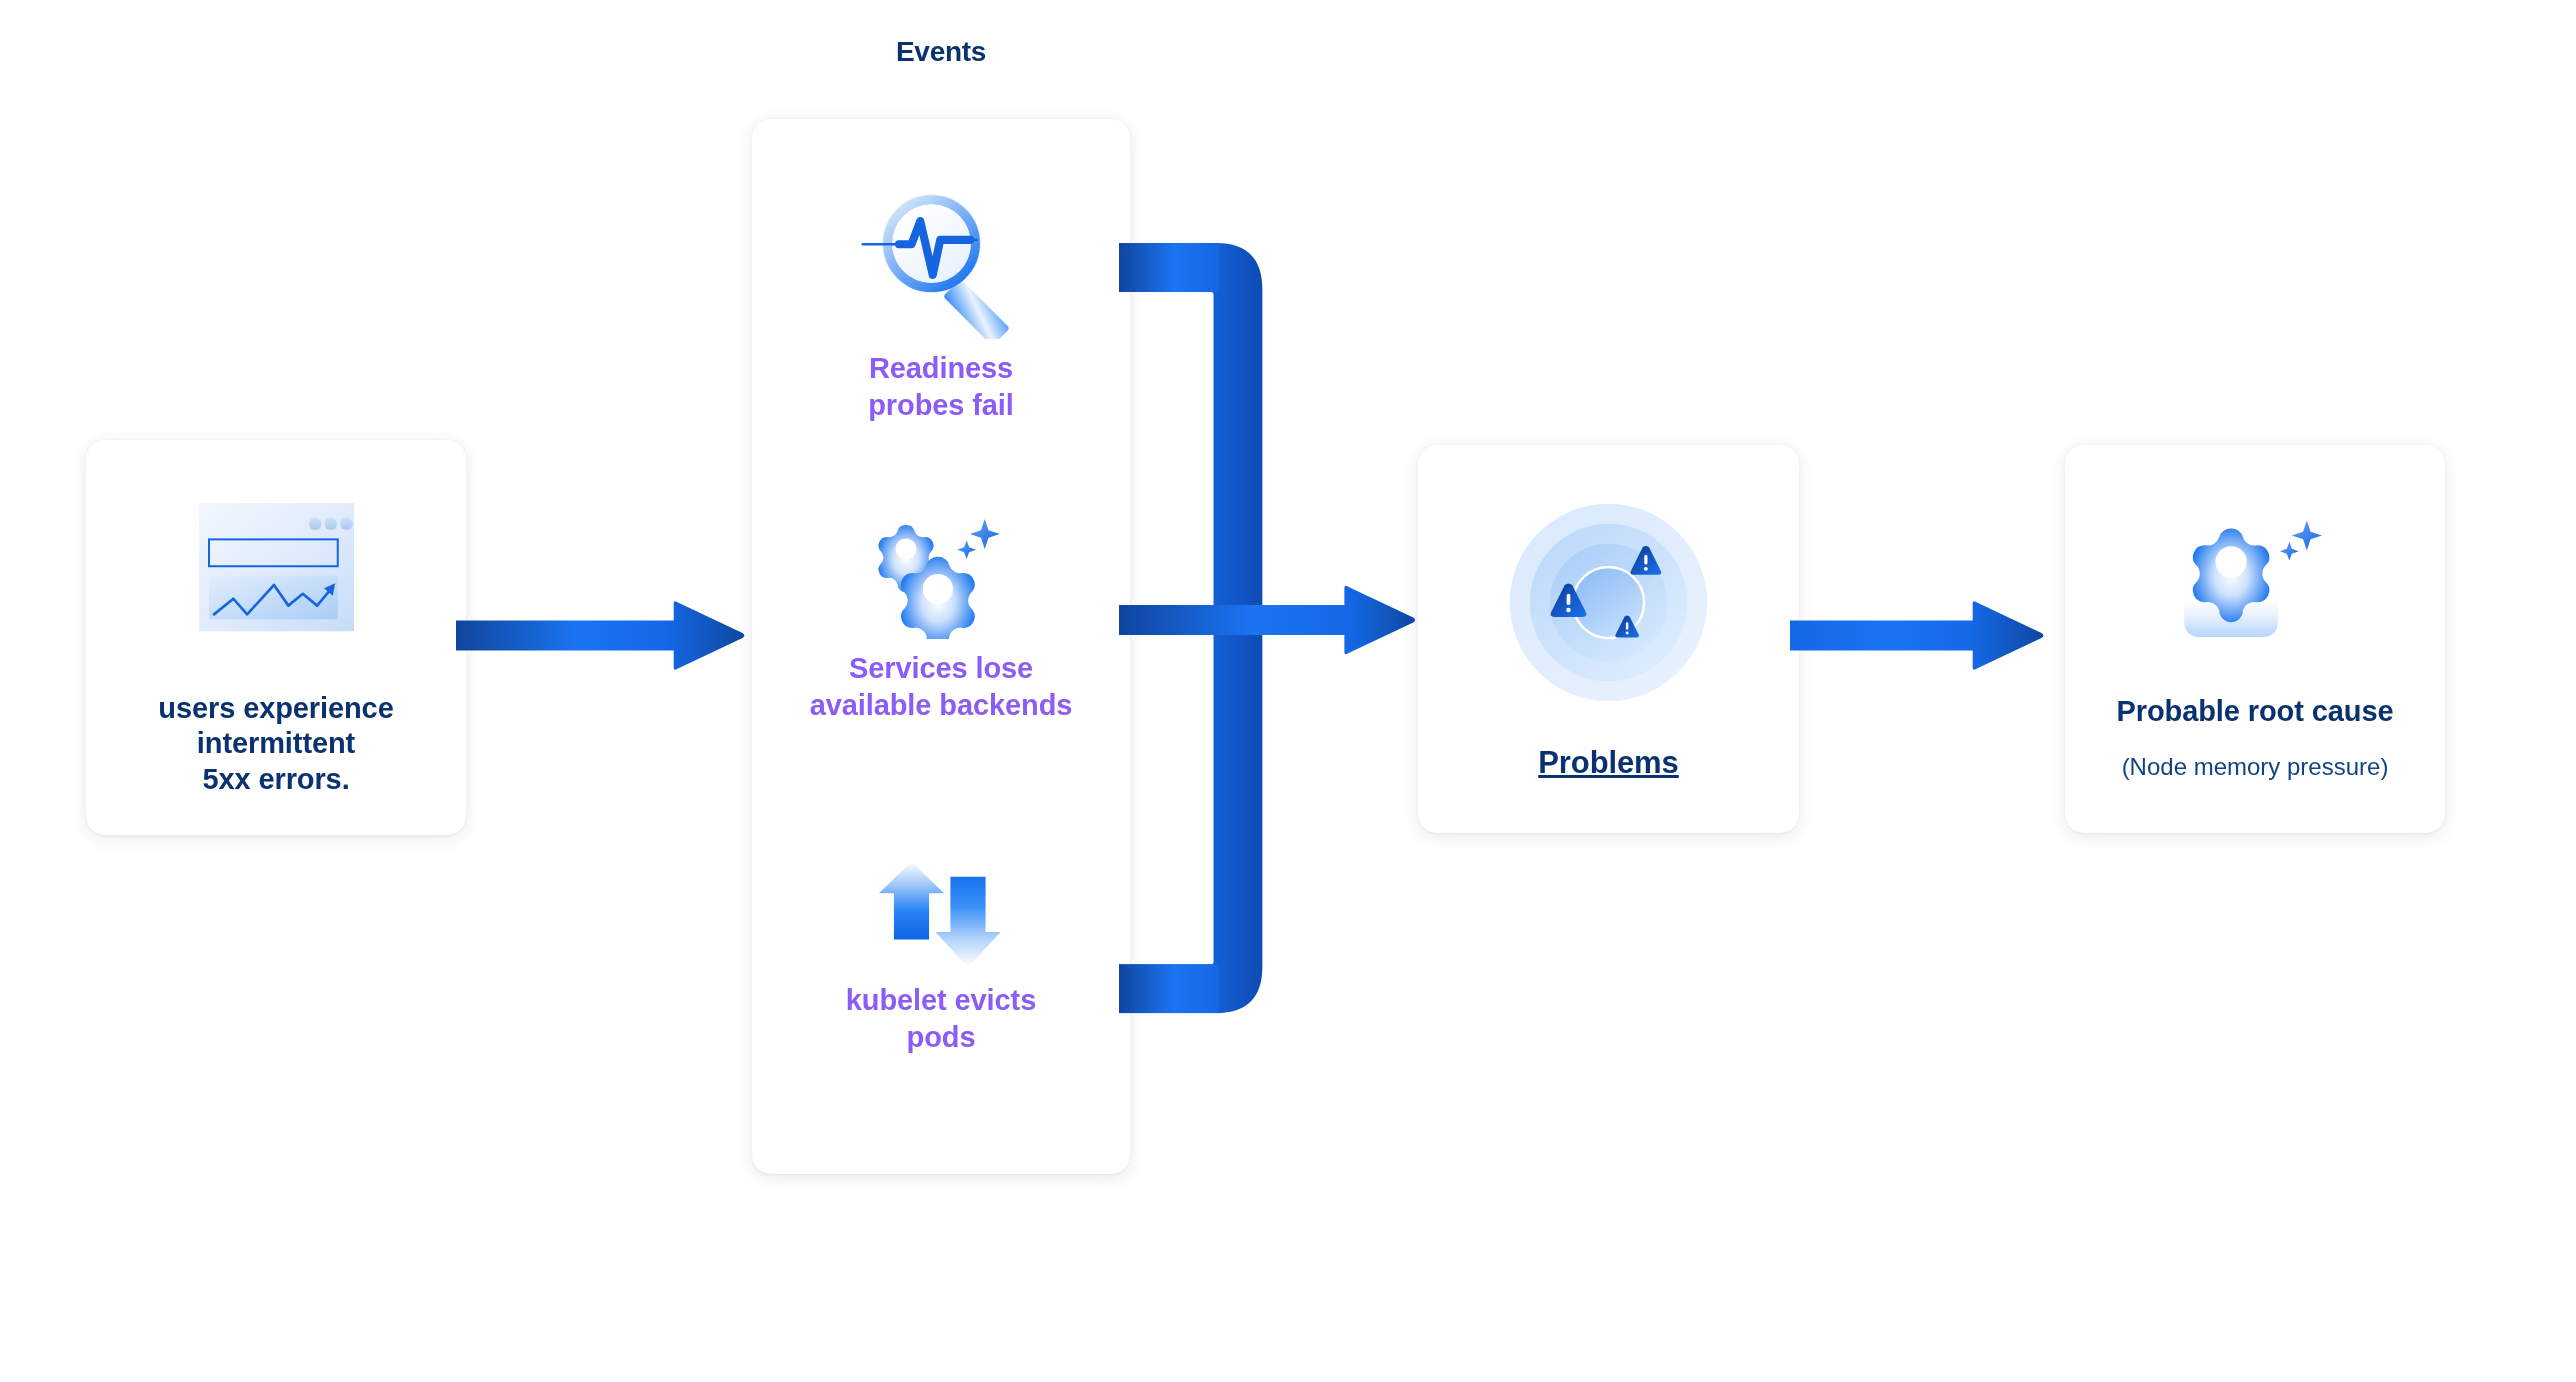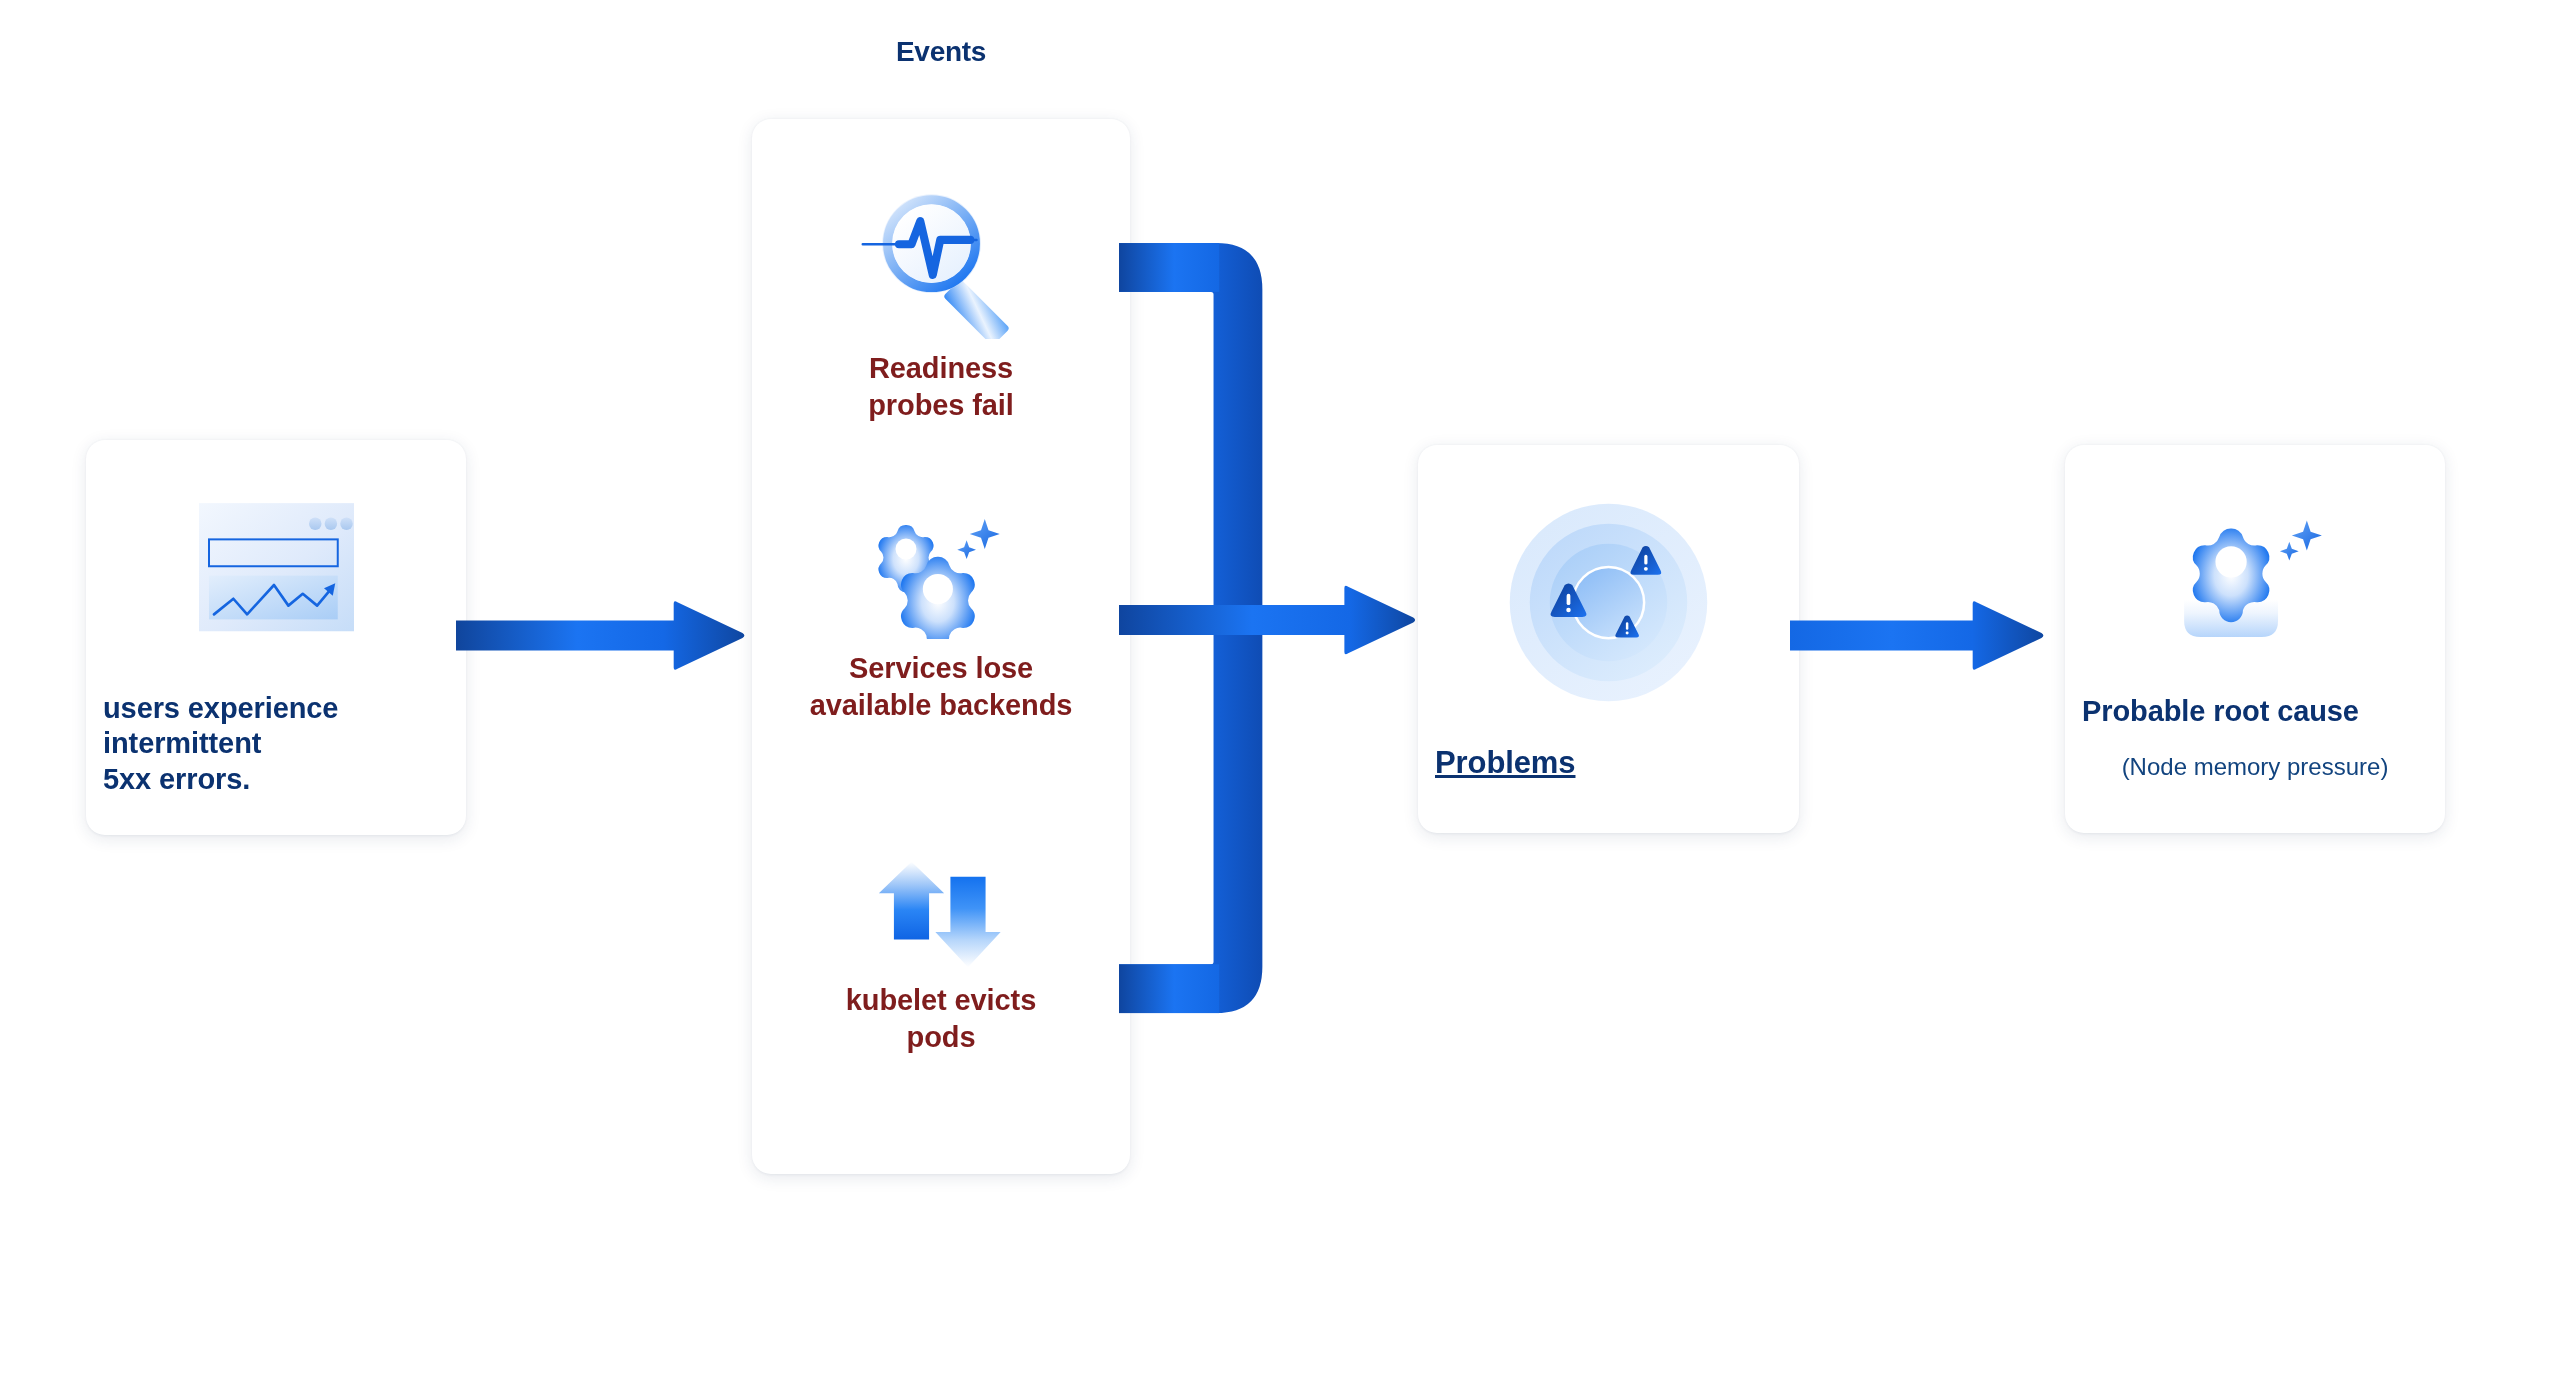--- a/index.html
+++ b/index.html
@@ -27,22 +27,23 @@
     position: absolute;
     background: #ffffff;
     border-radius: 19px;
     box-shadow: 0 3.8px 16.3px rgba(26, 48, 92, 0.10),
                 0 0.6px 2.5px rgba(26, 48, 92, 0.06);
     box-sizing: border-box;
   }
 
   .card-label {
     position: absolute;
-    left: 17px;
+    left: 0;
     width: 100%;
+    text-align: center;
     color: #0b3270;
     font-weight: 700;
     line-height: 1.22;
     letter-spacing: -0.1px;
     white-space: pre-line;
   }
   .card-sublabel {
     position: absolute;
     left: 0;
     width: 100%;
@@ -93,21 +94,21 @@
     left: 0;
     width: 100%;
     text-align: center;
   }
   .event-icon {
     display: block;
     margin: 0 auto;
   }
   .event-label {
     margin-top: 11.3px;
-    color: #7f1d1d;
+    color: #8b5cf6;
     font-weight: 700;
     font-size: 29px;
     line-height: 1.25;
     letter-spacing: -0.1px;
     white-space: pre-line;
   }
 
   .icon-wrap { position: absolute; left: 0; width: 100%; text-align: center; }
 </style>
 </head>

